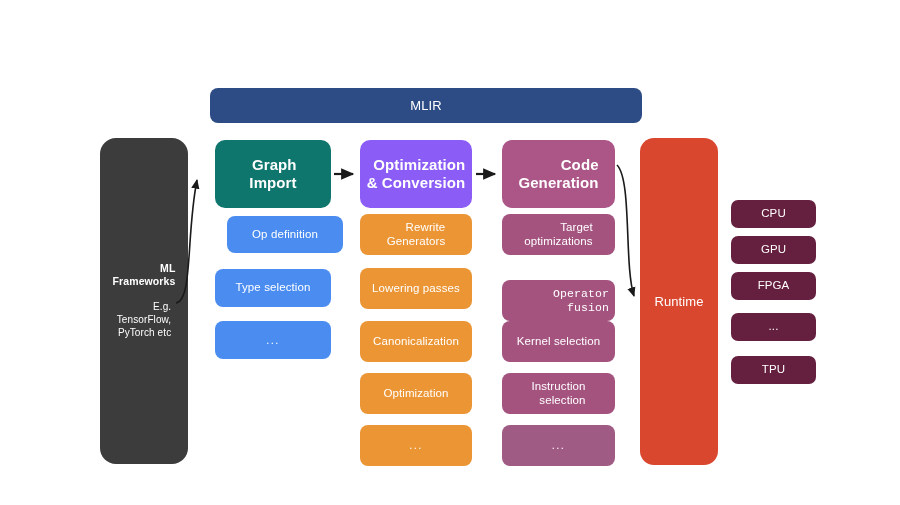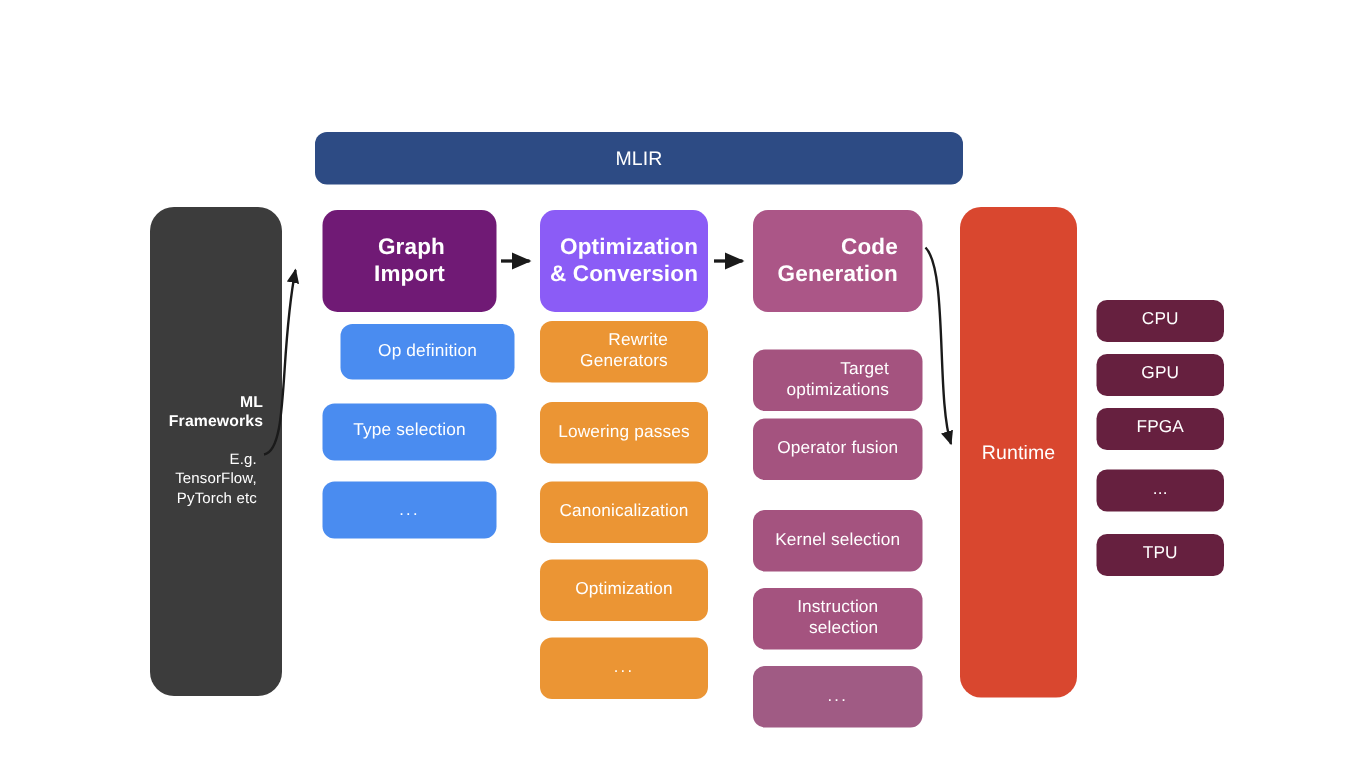--- a/index.html
+++ b/index.html
@@ -81,33 +81,33 @@
     font-weight: 400;
   }
 
   
   .hdr {
     height: 68px;
     font-size: 15px;
     font-weight: 700;
     border-radius: 10px;
   }
-  .hdr.blue   { background: #701a75; }
+  .hdr.blue   { background: #0f766e; }
   .hdr.orange { background: #8b5cf6; }
   .hdr.purple { background: #a95588; background: #ab5687; }
 
   
   .item {
     font-size: 11.5px;
     font-weight: 400;
     border-radius: 8px;
   }
   .item.blue    { background: #4a8cf0; }
   .item.orange  { background: #eb9534; }
-  .item.purple  { background: #a4537f; margin-top: 19px; }
+  .item.purple  { background: #a4537f; }
   .item.ellipsis { letter-spacing: 1.5px; font-size: 11px; }
 
   
   .hw {
     left: 731px;
     width: 85px;
     height: 28px;
     background: #66203f;
     border-radius: 7px;
     font-size: 11.5px;
@@ -149,21 +149,21 @@
 Generators</div>
   <div class="box item orange" style="left:360px; top:268px; width:112px; height:41px;">Lowering passes</div>
   <div class="box item orange" style="left:360px; top:321px; width:112px; height:41px;">Canonicalization</div>
   <div class="box item orange" style="left:360px; top:373px; width:112px; height:41px;">Optimization</div>
   <div class="box item orange ellipsis" style="left:360px; top:425px; width:112px; height:41px;">...</div>
 
   <div class="box hdr purple" style="left:502px; top:140px; width:113px;">Code
 Generation</div>
   <div class="box item purple" style="left:502px; top:214px; width:113px; height:41px;">Target
 optimizations</div>
-  <div class="box item purple" style="left:502px; top:260px; width:113px; height:41px;">Operator fusion</div>
+  <div class="box item purple" style="left:502px; top:280px; width:113px; height:41px;font-family:Liberation Mono, monospace;">Operator fusion</div>
   <div class="box item purple" style="left:502px; top:321px; width:113px; height:41px;">Kernel selection</div>
   <div class="box item purple" style="left:502px; top:373px; width:113px; height:41px;">Instruction
 selection</div>
   <div class="box item purple ellipsis" style="left:502px; top:425px; width:113px; height:41px; background:#a05b84;">...</div>
 
   <div class="box" id="runtime">Runtime</div>
 
   <div class="box hw" style="top:200px;">CPU</div>
   <div class="box hw" style="top:236px;">GPU</div>
   <div class="box hw" style="top:272px;">FPGA</div>

